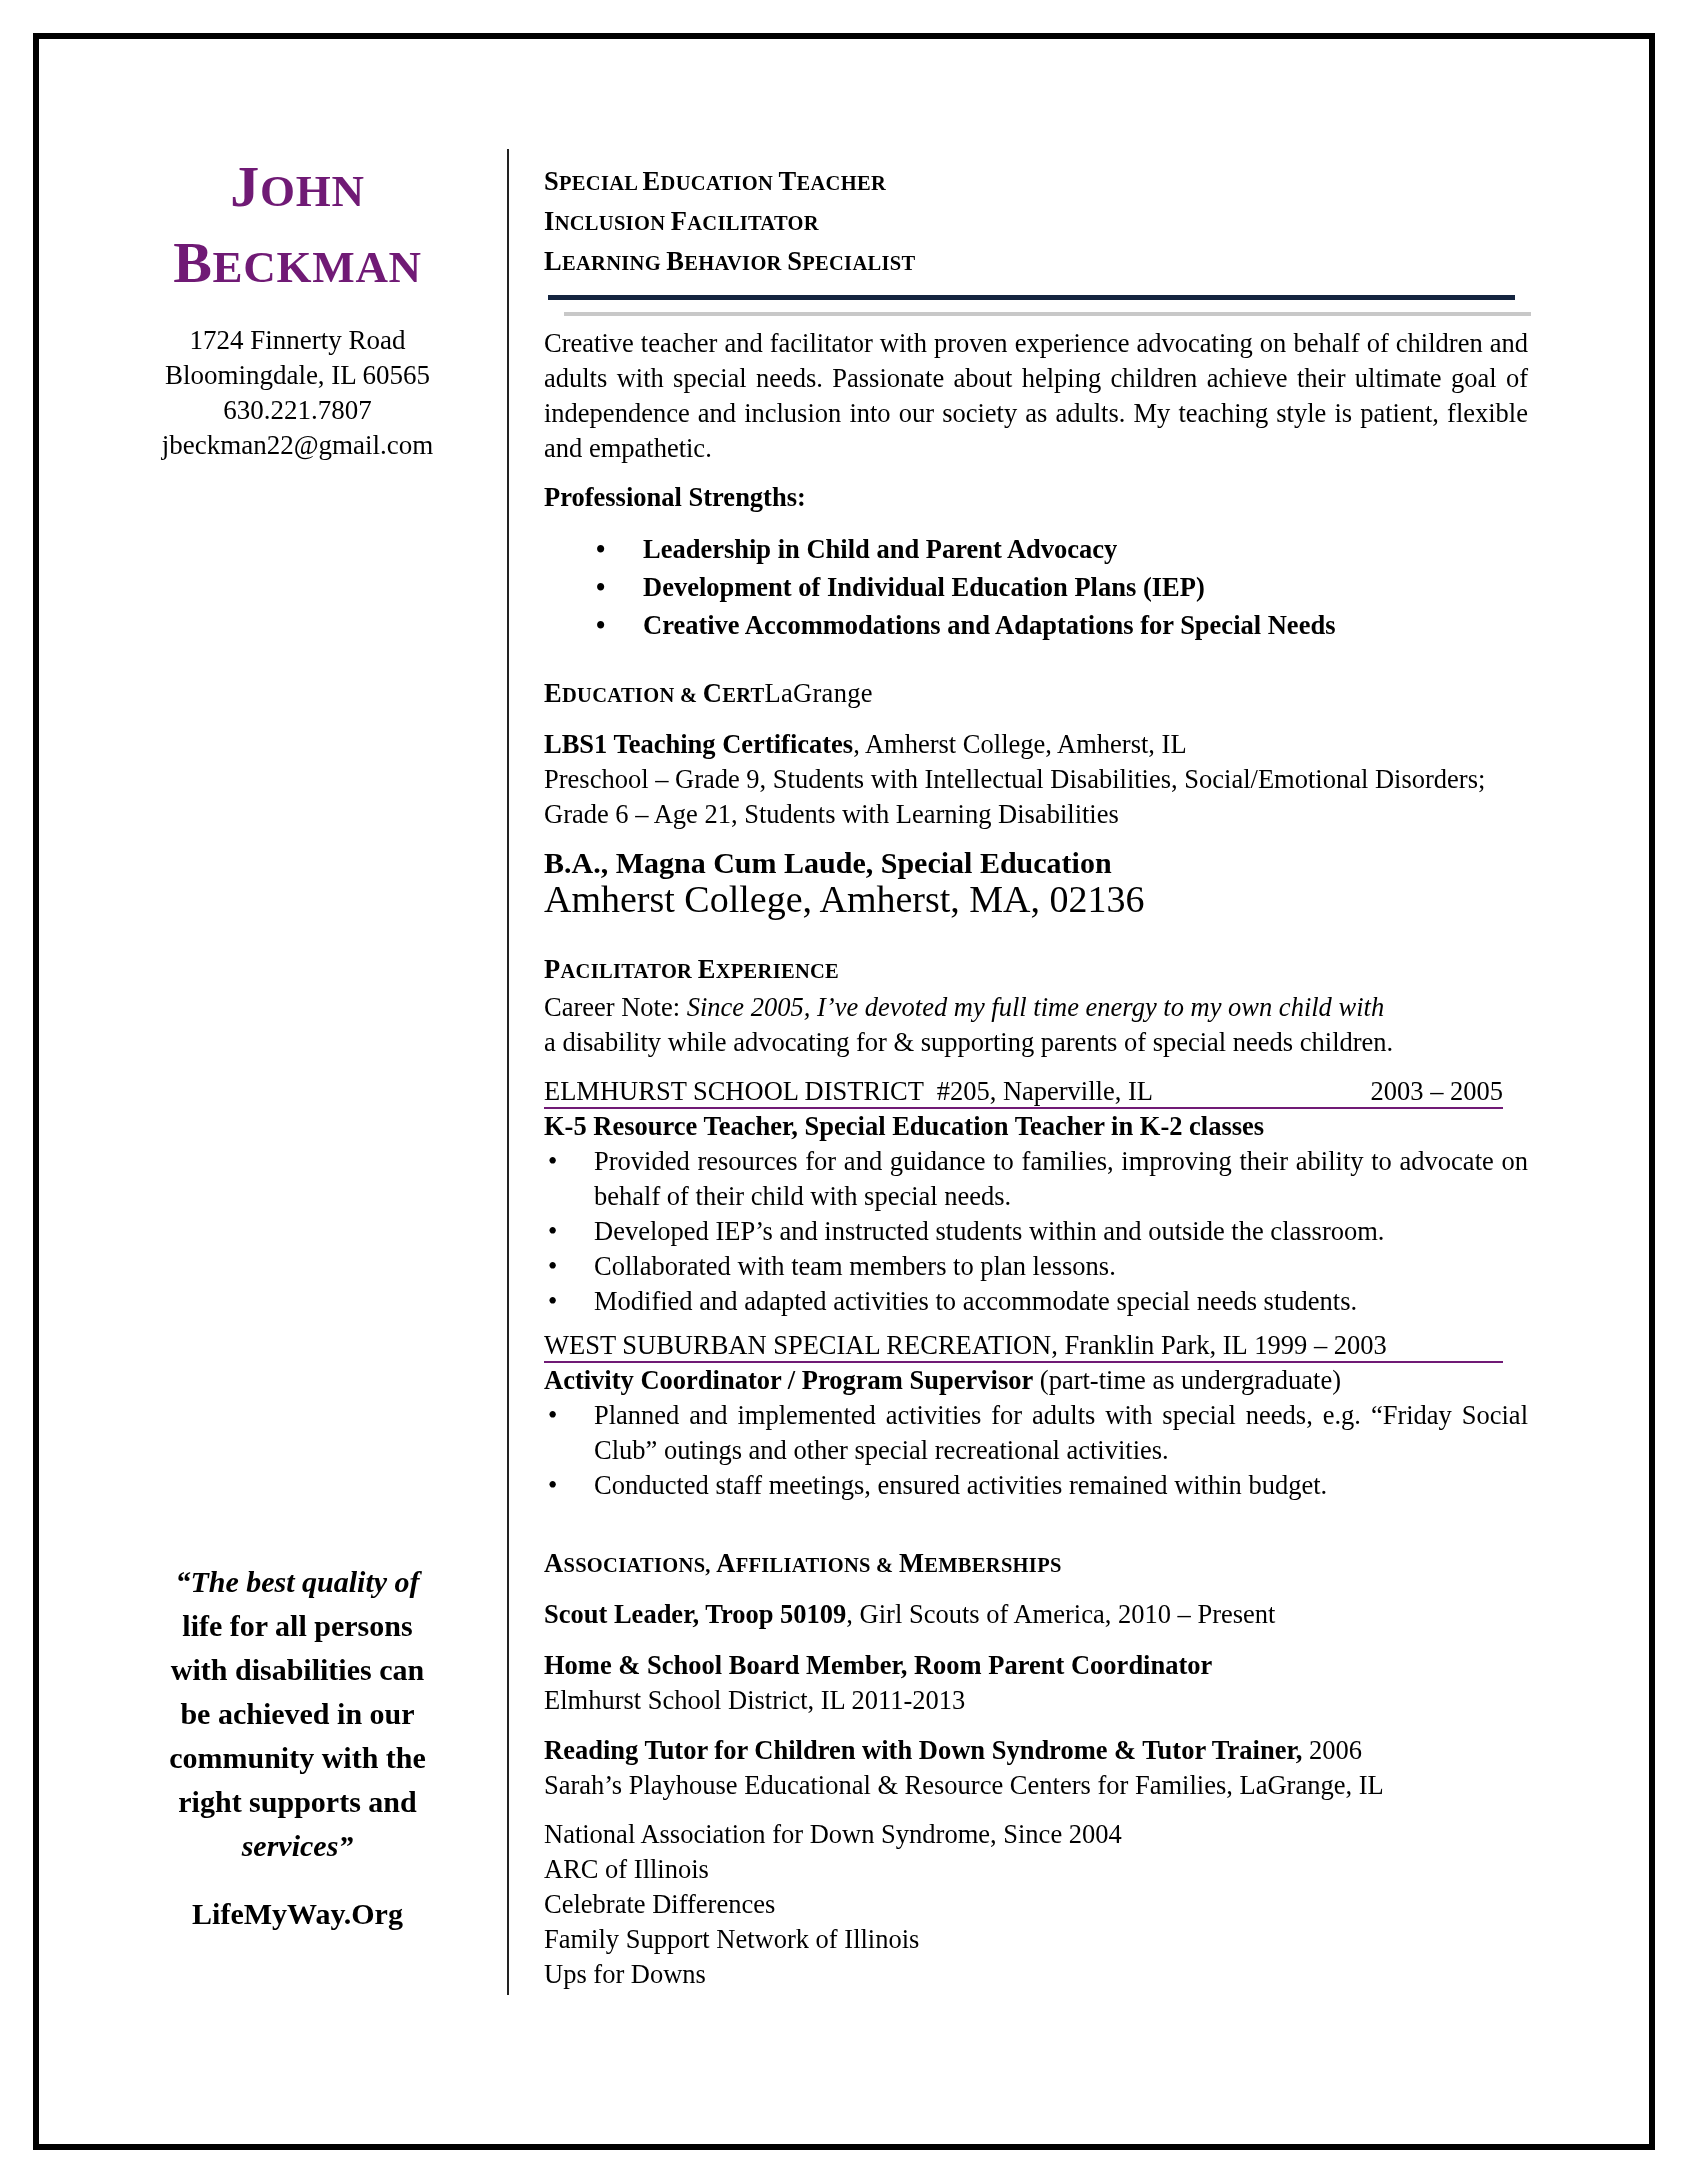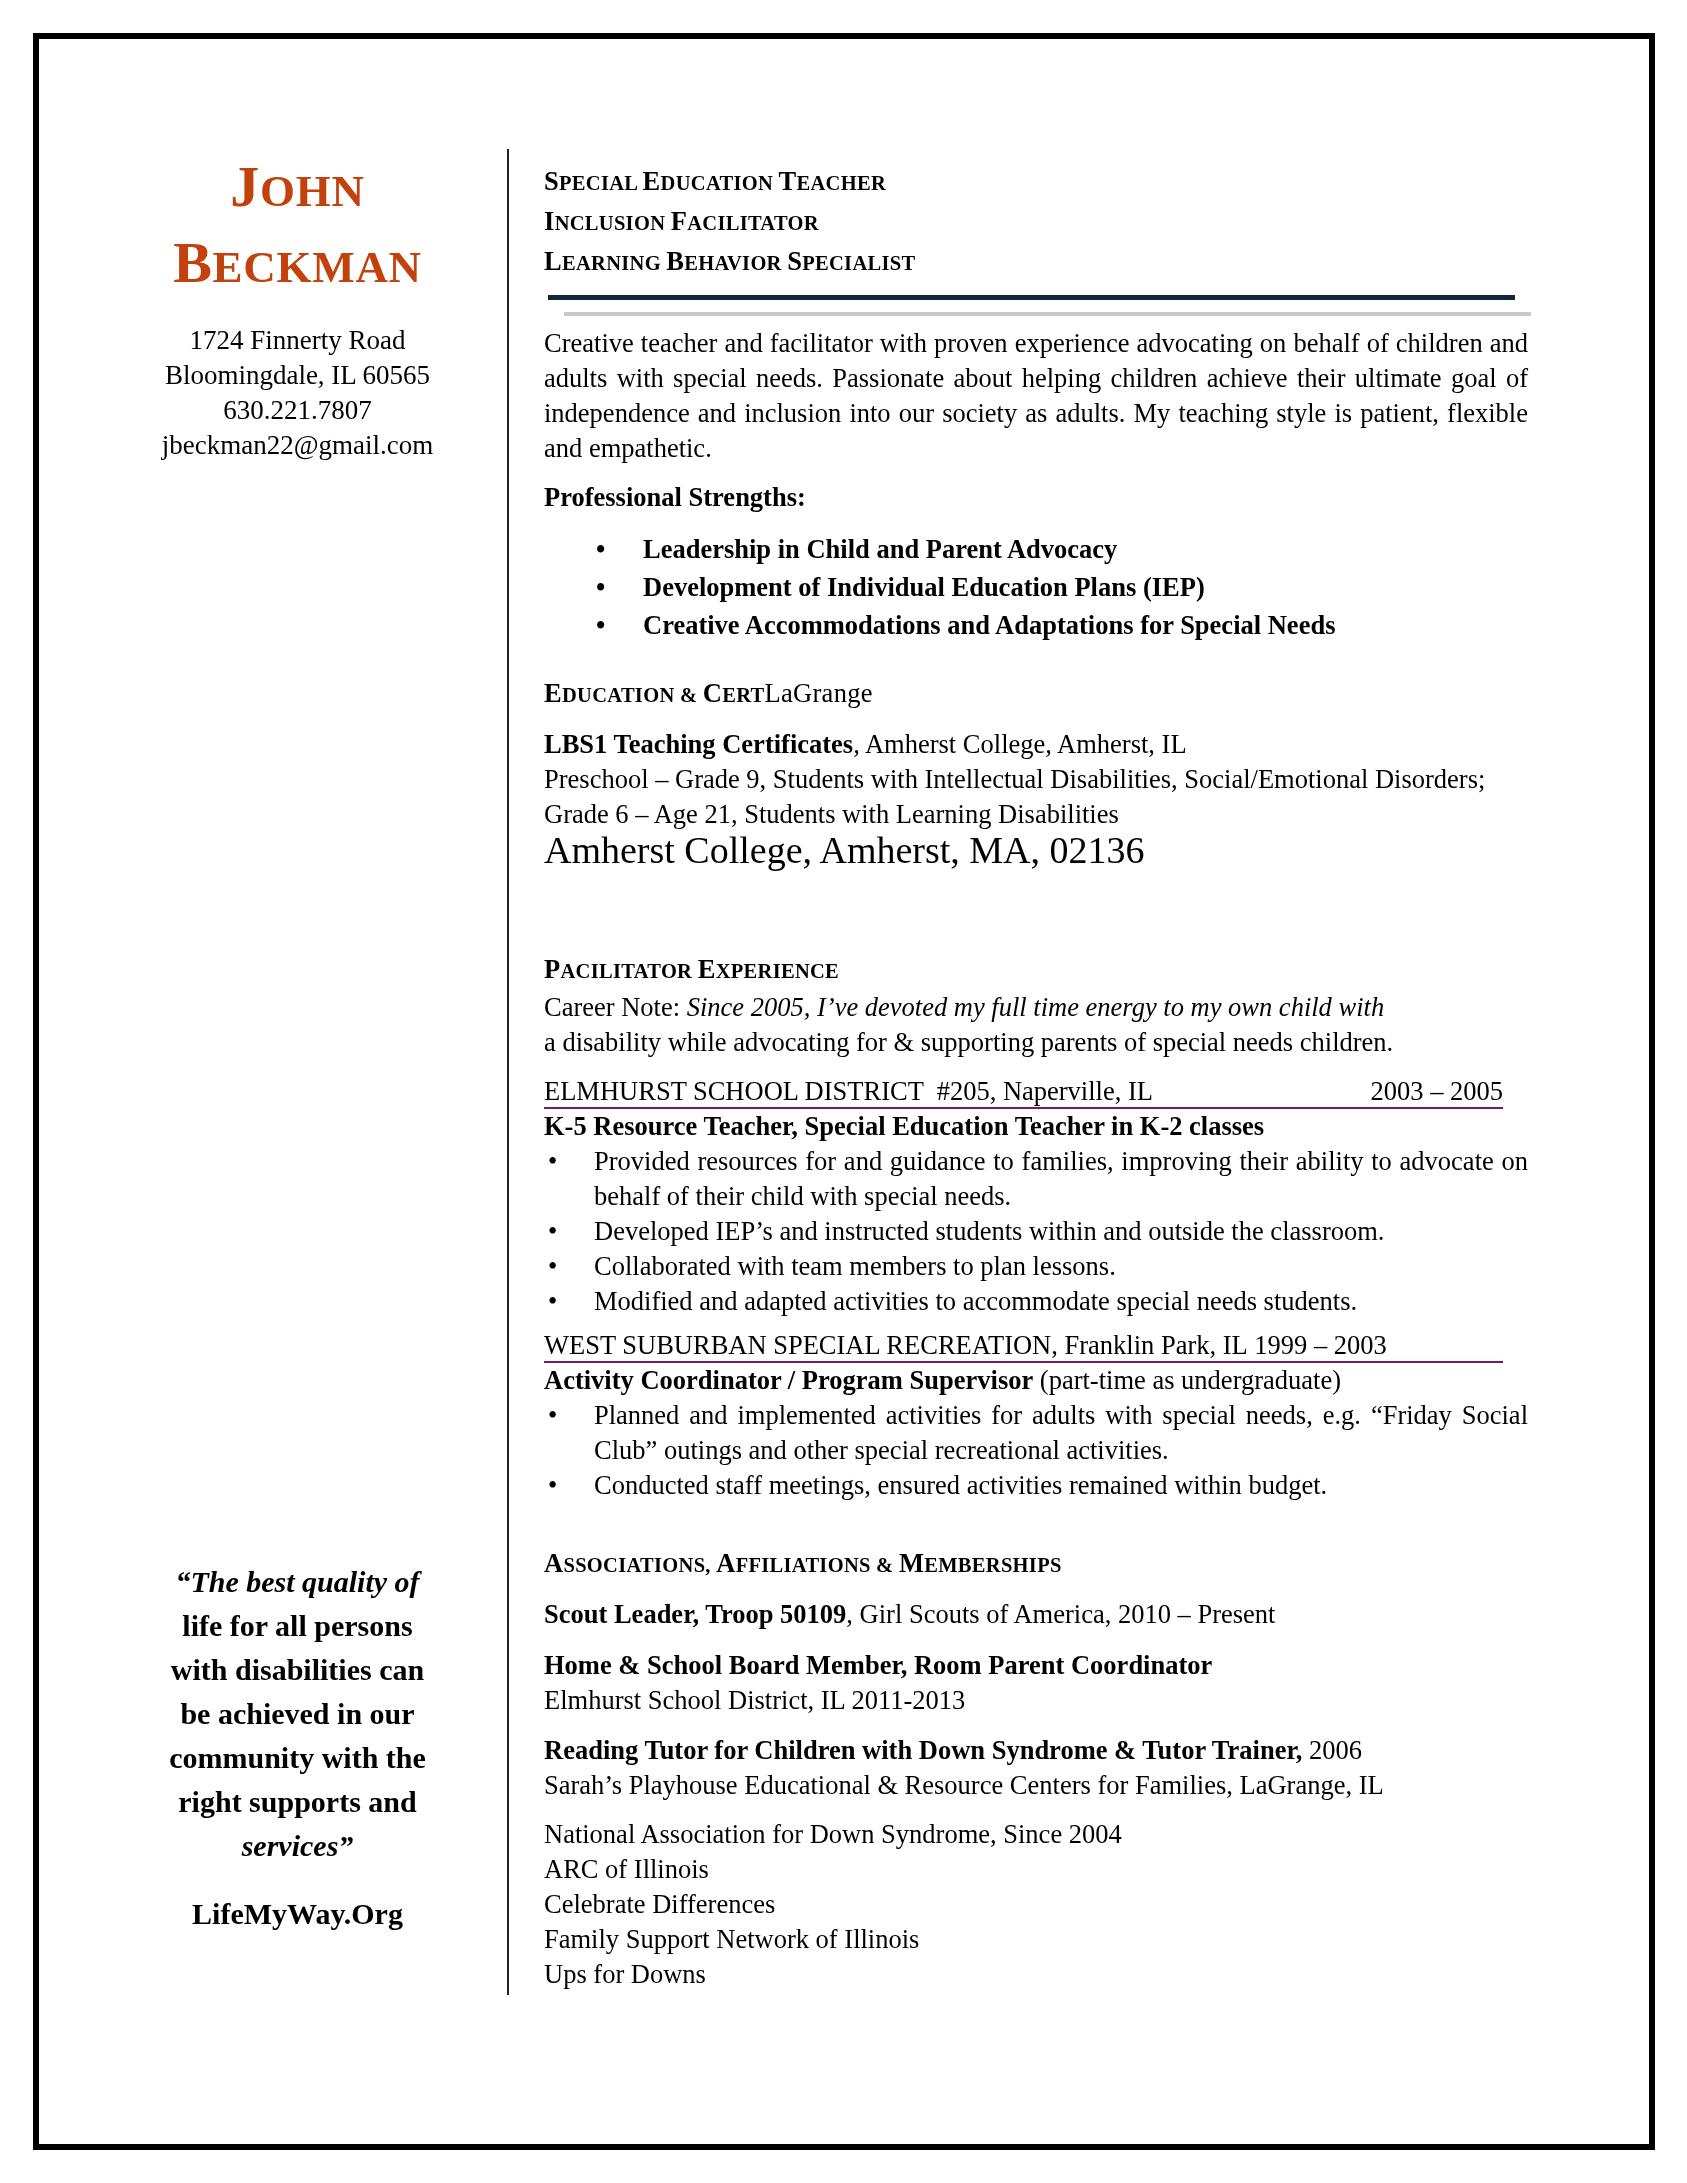--- a/index.html
+++ b/index.html
@@ -2,21 +2,21 @@
 <html style="font-size:10.6px"><head>
 <meta charset="utf-8">
 <style>
   html, body { margin:0; padding:0; background:#ffffff; }
   body { width:1687px; height:2183px; position:relative; overflow:hidden;
          font-family:"Liberation Serif", "DejaVu Serif", serif; color:#000; }
   .page-border { position:absolute; left:33px; top:33px; width:1622px; height:2117px;
                  border:6px solid #000; box-sizing:border-box; }
   .divider { position:absolute; left:507px; top:149px; width:2px; height:1846px; background:#222; }
   .left-col { position:absolute; left:119px; width:357px; text-align:center; }
-  .name { color:#c2410c; font-weight:bold; font-size:58px; line-height:71px; letter-spacing:0.7px; }
+  .name { color:#701a75; font-weight:bold; font-size:58px; line-height:71px; letter-spacing:0.7px; }
   .name .sc { font-size:45px; }
   .contact { font-size:27px; line-height:35px; }
   .quote { font-size:30px; font-weight:bold; line-height:44px; }
   .quote .it { font-style:italic; }
   .site { font-size:30px; font-weight:bold; }
   .right { position:absolute; left:544px; width:984px; font-size:26.5px; line-height:35px; }
   .heading { font-weight:bold; font-size:26.5px; line-height:38px; letter-spacing:0.3px; }
   .heading .sc { font-size:20.5px; }
   .rule-navy { position:absolute; left:548px; top:295px; width:967px; height:4.6px; background:#14243f; }
   .rule-gray { position:absolute; left:564px; top:312px; width:967px; height:4px; background:#c8c8c8; }
@@ -84,20 +84,21 @@
     <li>Leadership in Child and Parent Advocacy</li>
     <li>Development of Individual Education Plans (IEP)</li>
     <li>Creative Accommodations and Adaptations for Special Needs</li>
   </ul>
 </div>
 
 <div class="right" style="top:674px;">
   <div class="heading"><span>E</span><span class="sc">DUCATION &amp; </span><span>C</span><span class="sc">ERT</span><span style="font-weight:normal;">LaGrange</span></div>
   <div style="margin-top:13.2px;"><span class="bold">LBS1 Teaching Certificates</span><span>, Amherst College, Amherst, IL</span></div>
   <div style="width:966px;">Preschool – Grade 9, Students with Intellectual Disabilities, Social/Emotional Disorders; Grade 6 – Age 21, Students with Learning Disabilities</div>
+  <div class="degree" style="margin-top:12px; line-height:37px;">B.A., Magna Cum Laude, Special Education</div>
   <div class="degree-sub" style="line-height:37px;">Amherst College, Amherst, MA, 02136</div>
 </div>
 
 <div class="right" style="top:950px;">
   <div class="heading"><span>P</span><span class="sc">ACILITATOR </span><span>E</span><span class="sc">XPERIENCE</span></div>
   <div><span>Career Note: </span><span class="it">Since 2005, I’ve devoted my full time energy to my own child with</span></div>
   <div>a disability while advocating for &amp; supporting parents of special needs children.</div>
 
   <div style="margin-top:14.6px;">
     <div class="employer">

